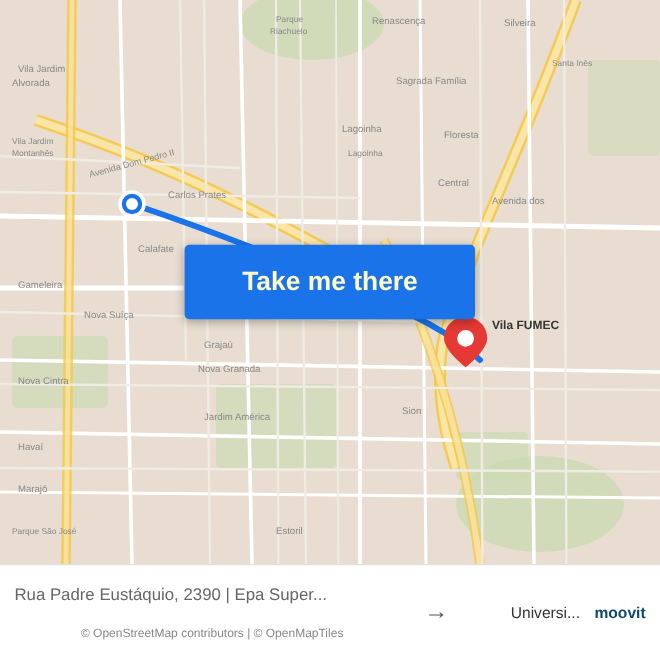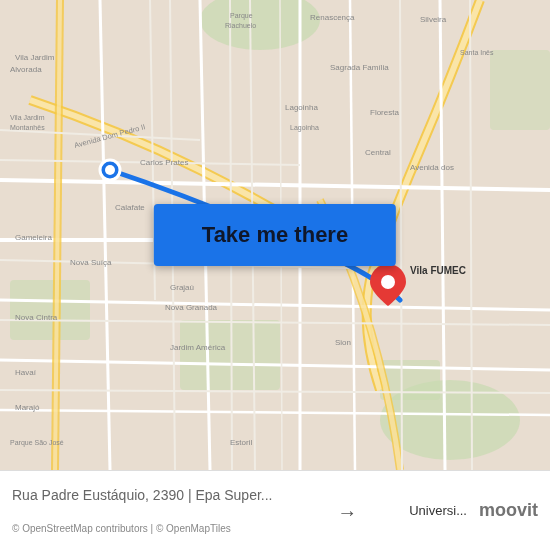--- a/index.html
+++ b/index.html
@@ -22,21 +22,21 @@
       height: 100%;
     }
 
     
     .take-me-there-btn {
       position: absolute;
       top: 50%;
       left: 50%;
       transform: translate(-50%, -50%);
       background: #1a73e8;
-      color: #0f172a;
+      color: #fef9c3;
       border: none;
       border-radius: 4px;
       padding: 18px 48px;
       font-size: 22px;
       font-weight: bold;
       cursor: pointer;
       white-space: nowrap;
       box-shadow: 0 2px 8px rgba(0,0,0,0.3);
       z-index: 10;
     }
@@ -65,20 +65,21 @@
       color: #666;
       white-space: nowrap;
       overflow: hidden;
       text-overflow: ellipsis;
     }
 
     .bottom-copyright {
       font-size: 10px;
       color: #888;
       margin-top: 20px;
+      text-align: center;
     }
 
     .arrow-icon {
       margin: 0 12px;
       font-size: 20px;
       color: #555;
     }
 
     .bottom-destination {
       font-size: 13px;
@@ -88,23 +89,23 @@
       margin-left: 40px;
     }
 
     .moovit-logo {
       display: flex;
       align-items: center;
       margin-left: 12px;
     }
 
     .moovit-text {
-      font-size: 18px;
+      font-size: 13px;
       font-weight: bold;
-      color: #737373;
+      color: #0c4a6e;
     }
   </style>
 </head>
 <body>
 
 <div class="container">
 
   <div class="map-area">
     <svg class="map-svg" viewBox="0 0 550 470" xmlns="http://www.w3.org/2000/svg">
 

